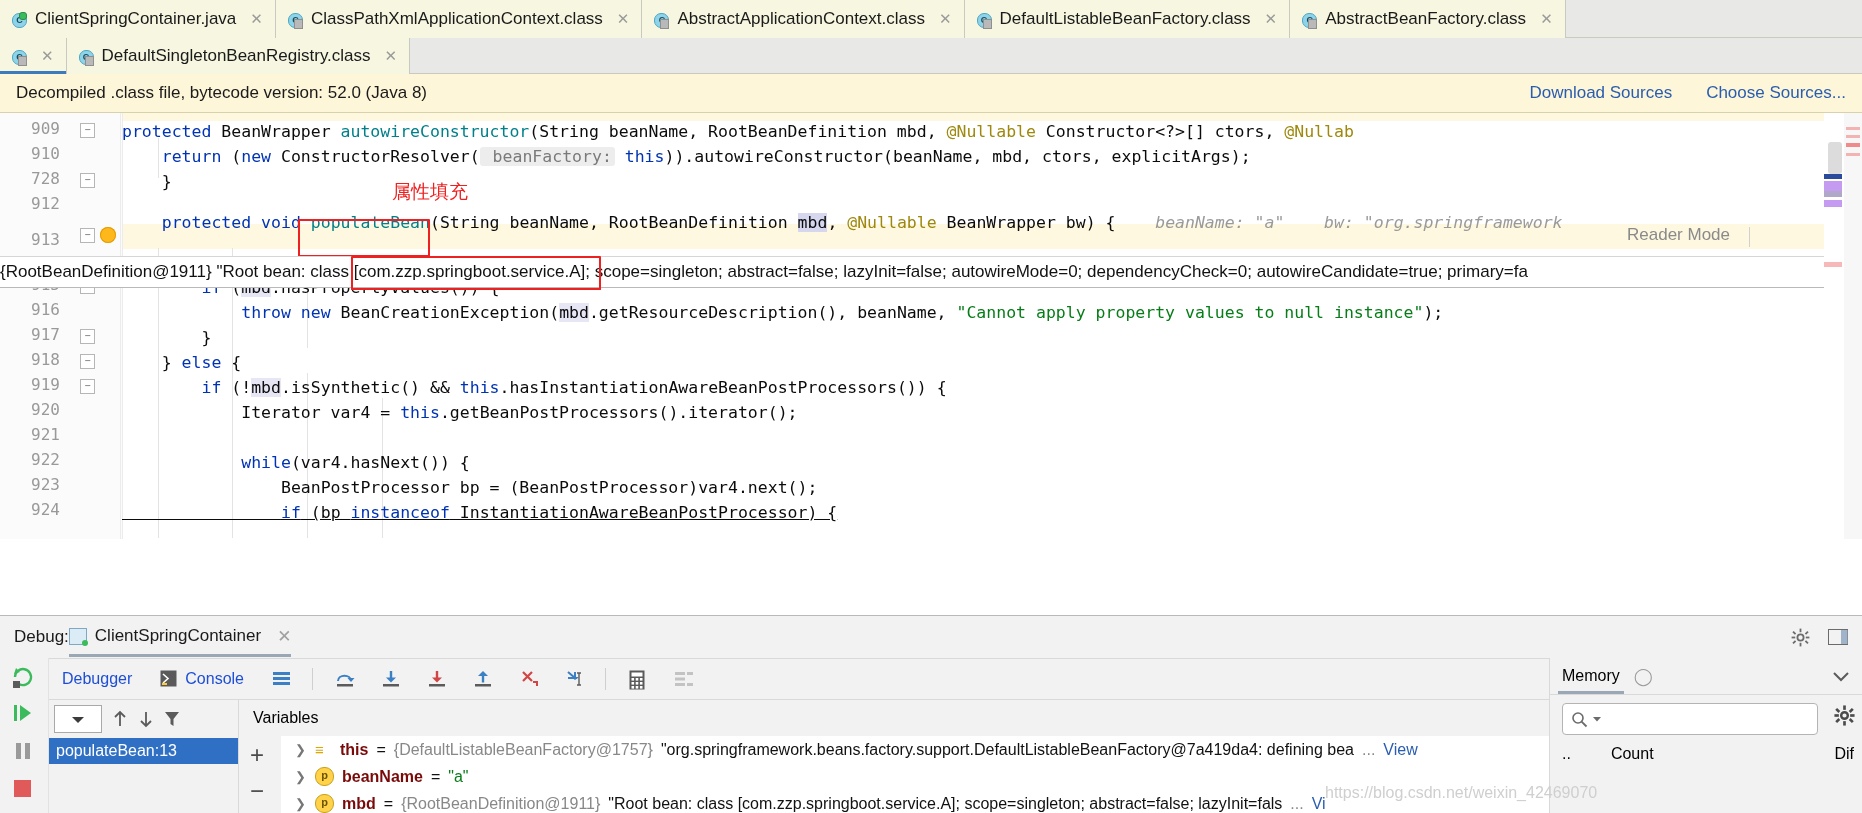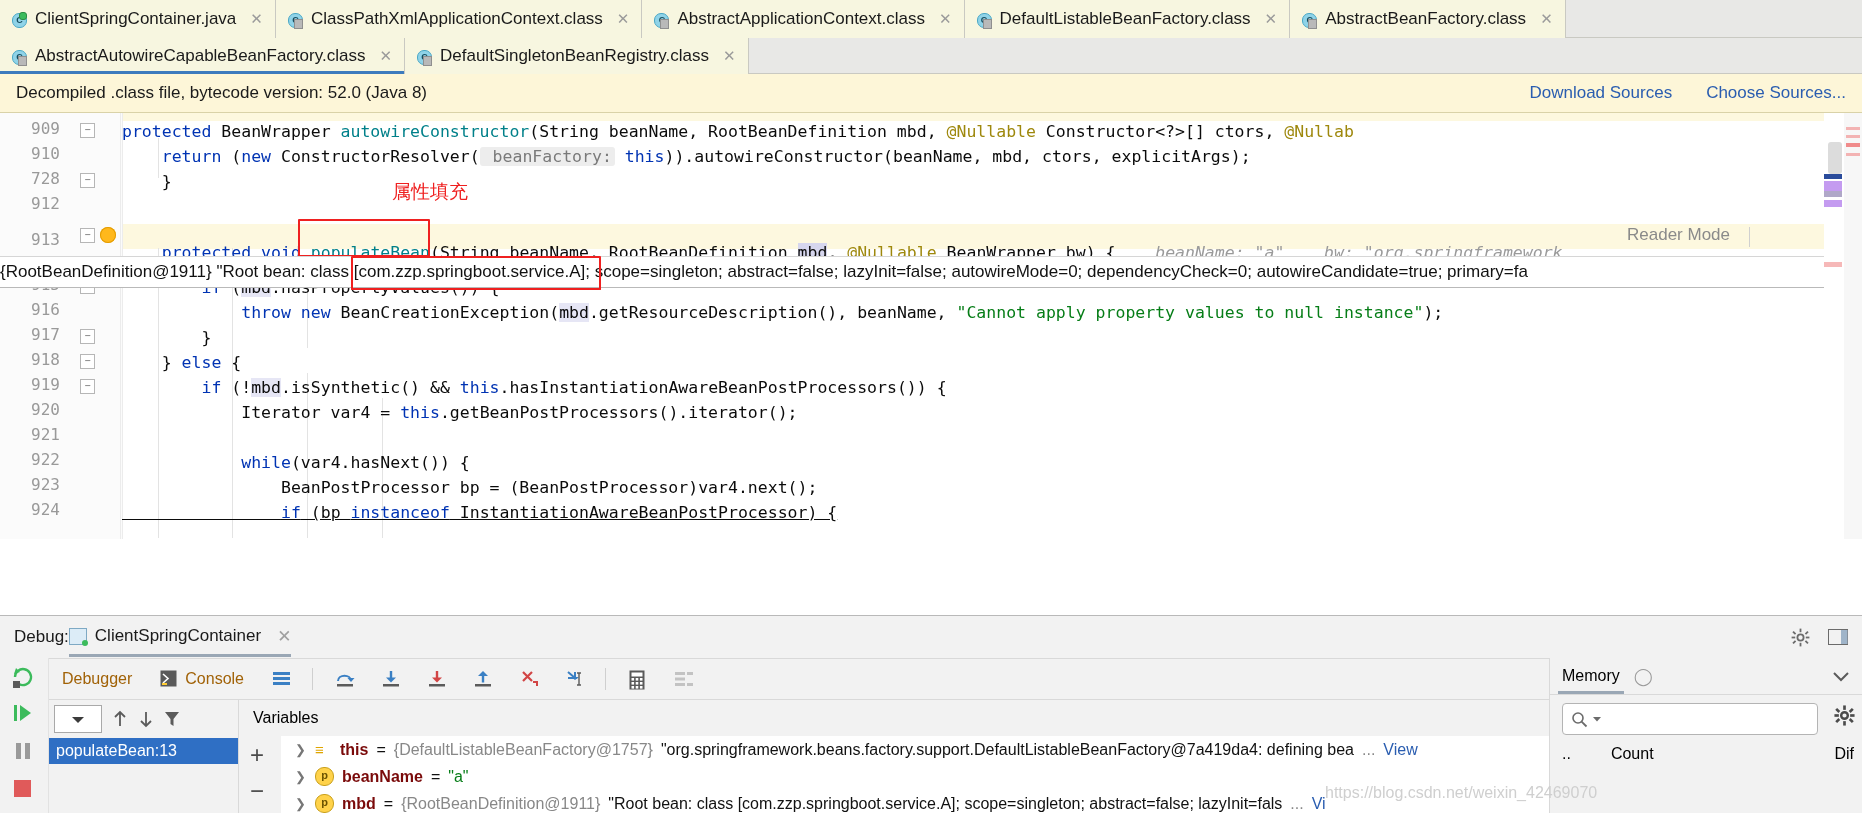--- a/index.html
+++ b/index.html
@@ -125,21 +125,21 @@
   .dbg-tab{display:flex;align-items:center;gap:8px;font-size:17px;color:#1a1a1a;position:relative;padding-bottom:2px;}
   .dbg-tab .close{color:#a0a0a0;margin-left:8px;}
   .dbg-tab:after{content:"";position:absolute;left:0;right:0;bottom:-8px;height:3px;background:#9aa7b5;}
   .runicon{width:16px;height:15px;background:#dcecf7;border:1px solid #7ea9c4;position:relative;}
   .runicon:after{content:"";position:absolute;right:-2px;bottom:-2px;width:6px;height:6px;border-radius:3px;background:#3cbb5c;}
   .hdr-icons{margin-left:auto;display:flex;align-items:center;gap:18px;padding-right:14px;}
 
   .dbg-toolbar{
     height:40px;display:flex;align-items:center;gap:0;border-bottom:1px solid #d9d9d9;padding-left:48px;background:#f2f2f2;
   }
-  .tb-item{display:flex;align-items:center;gap:7px;font-size:16px;color:#a16207;padding:0 14px;height:40px;}
+  .tb-item{display:flex;align-items:center;gap:7px;font-size:16px;color:#1d4ed8;padding:0 14px;height:40px;}
   .tb-sep{width:1px;height:22px;background:#cfcfcf;margin:0 8px;}
   .ico{width:18px;height:18px;position:relative;display:inline-block;}
 
   .dbg-body{display:flex;height:114px;}
   .left-run-col{width:48px;height:156px;position:absolute;left:0;top:42px;background:#f2f2f2;border-right:1px solid #e2e2e2;}
   .runbtn{position:absolute;left:10px;width:26px;height:26px;}
 
   .frames-col{width:190px;border-right:1px solid #d9d9d9;background:#f2f2f2;margin-left:48px;}
   .col-tabs{height:36px;display:flex;align-items:center;gap:14px;padding-left:12px;font-size:16px;position:relative;border-bottom:1px solid #d9d9d9;}
   .col-tabs .ct{color:#1a1a1a;position:relative;}
@@ -221,21 +221,20 @@
     </div>
     <div class="tabfill"></div>
   </div>
 
   <div class="tabs-row second">
     <div class="tab selected">
       <span class="ficon">
           <span class="sq">C</span>
           <span class="shadow"></span>
         </span>
-      <span>AbstractAutowireCapableBeanFactory.class</span>
       <span class="close">✕</span>
     </div>
     <div class="tab">
       <span class="ficon">
           <span class="sq">C</span>
           <span class="shadow"></span>
         </span>
       <span>DefaultSingletonBeanRegistry.class</span>
       <span class="close">✕</span>
     </div>
@@ -289,21 +288,21 @@
       <div class="indentguide" style="left:36px;top:135px;height:290px;"></div>
       <div class="indentguide" style="left:110px;top:135px;height:290px;"></div>
       <div class="indentguide" style="left:185px;top:160px;height:75px;"></div>
       <div class="indentguide" style="left:185px;top:260px;height:165px;"></div>
       <div class="indentguide" style="left:260px;top:285px;height:140px;"></div>
 
       <div class="line" style="top:6px;"><span class="kw">protected</span> BeanWrapper <span class="mth">autowireConstructor</span>(String beanName, RootBeanDefinition mbd, <span class="ann">@Nullable</span> Constructor&lt;?&gt;[] ctors, <span class="ann">@Nullab</span></div>
       <div class="line" style="top:31px;">    <span class="kw">return</span> (<span class="kw">new</span> ConstructorResolver(<span class="paramhint"> beanFactory:</span> <span class="kw">this</span>)).autowireConstructor(beanName, mbd, ctors, explicitArgs);</div>
       <div class="line" style="top:56px;">    }</div>
       <div class="line" style="top:81px;"> </div>
-      <div class="line" style="top:127px;">    <span class="kw">protected</span> <span class="kw">void</span> <span class="mth">populateBean</span>(String beanName, RootBeanDefinition <span class="caretsel">mbd</span>, <span class="ann">@Nullable</span> BeanWrapper bw) {    <span class="hint">beanName: "a"</span>    <span class="hint">bw: "org.springframework</span></div>
+      <div class="line" style="top:97px;">    <span class="kw">protected</span> <span class="kw">void</span> <span class="mth">populateBean</span>(String beanName, RootBeanDefinition <span class="caretsel">mbd</span>, <span class="ann">@Nullable</span> BeanWrapper bw) {    <span class="hint">beanName: "a"</span>    <span class="hint">bw: "org.springframework</span></div>
       <div class="line" style="top:162px;">        <span class="kw">if</span> (<span class="sel">mbd</span>.hasPropertyValues()) {</div>
       <div class="line" style="top:187px;">            <span class="kw">throw</span> <span class="kw">new</span> BeanCreationException(<span class="sel">mbd</span>.getResourceDescription(), beanName, <span class="str">"Cannot apply property values to null instance"</span>);</div>
       <div class="line" style="top:212px;">        }</div>
       <div class="line" style="top:237px;">    } <span class="kw">else</span> {</div>
       <div class="line" style="top:262px;">        <span class="kw">if</span> (!<span class="sel">mbd</span>.isSynthetic() &amp;&amp; <span class="kw">this</span>.hasInstantiationAwareBeanPostProcessors()) {</div>
       <div class="line" style="top:287px;">            Iterator var4 = <span class="kw">this</span>.getBeanPostProcessors().iterator();</div>
       <div class="line" style="top:312px;"> </div>
       <div class="line" style="top:337px;">            <span class="kw">while</span>(var4.hasNext()) {</div>
       <div class="line" style="top:362px;">                BeanPostProcessor bp = (BeanPostProcessor)var4.next();</div>
       <div class="line" style="top:387px;text-decoration:underline;">                <span class="kw">if</span> (bp <span class="kw">instanceof</span> InstantiationAwareBeanPostProcessor) {</div>

